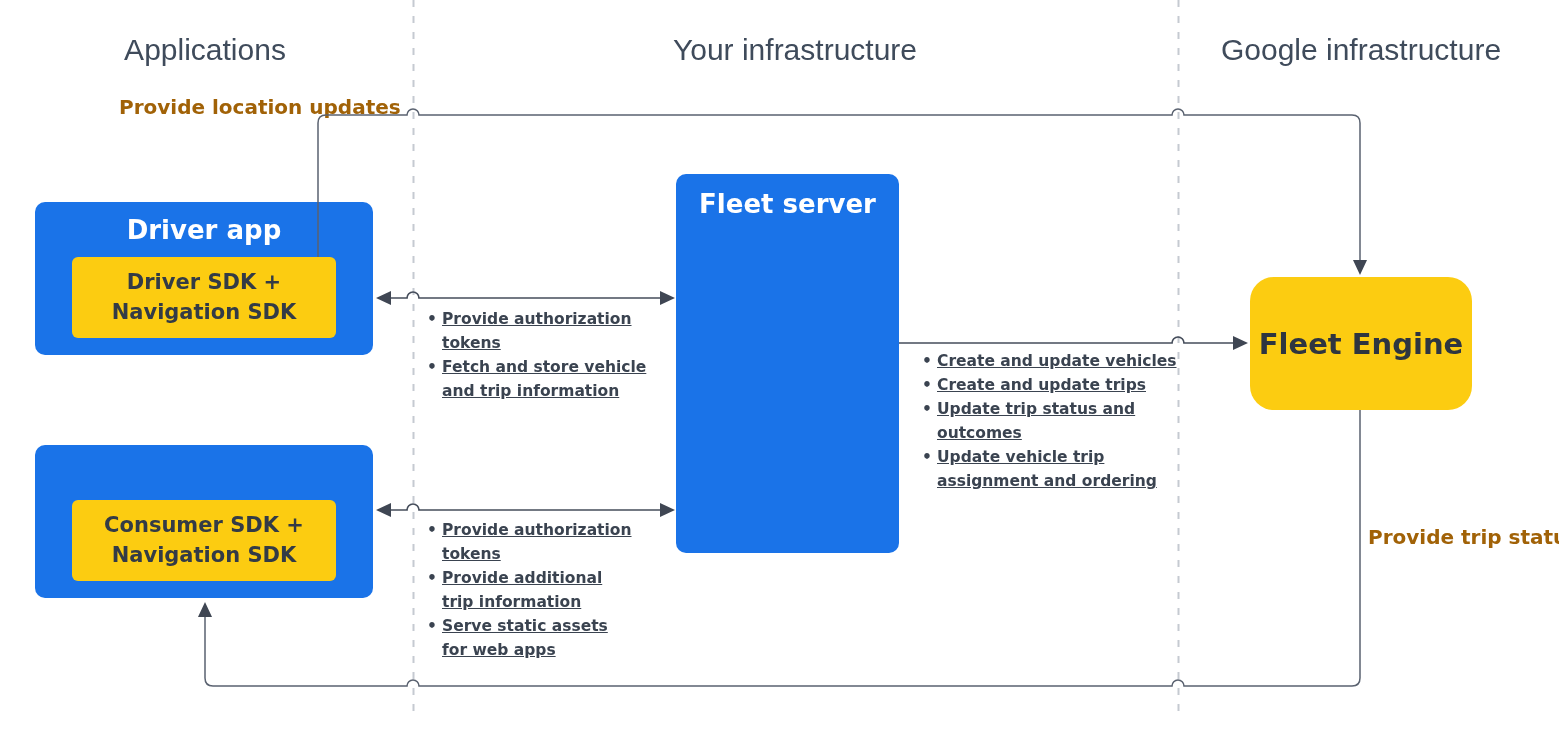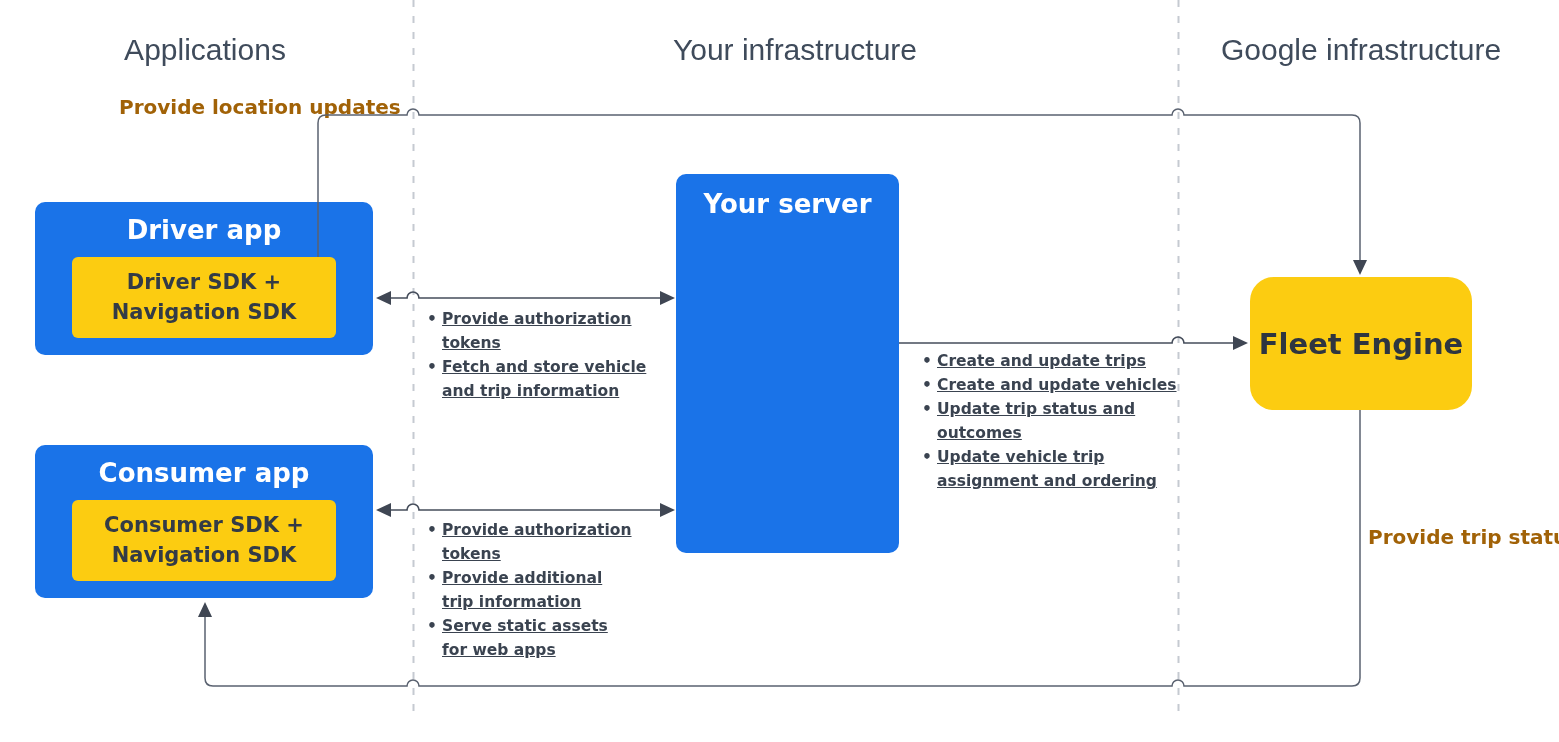--- a/index.html
+++ b/index.html
@@ -64,27 +64,26 @@
   <div class="edge-label" style="left:119px; top:95px;">Provide location updates</div>
   <div class="edge-label" style="left:1368px; top:525px;">Provide trip status</div>
 
   <div class="node-blue" style="left:35px; top:202px; width:338px; height:153px;">
     <div class="node-title">Driver app</div>
     <div class="sdk-box">Driver SDK +
 Navigation SDK</div>
   </div>
 
   <div class="node-blue" style="left:35px; top:445px; width:338px; height:153px;">
-    <div class="node-title">Consumer app</div>
     <div class="sdk-box">Consumer SDK +
 Navigation SDK</div>
   </div>
 
   <div class="node-blue" style="left:676px; top:174px; width:223px; height:379px;">
-    <div class="node-title" style="top:15px;">Your server</div>
+    <div class="node-title" style="top:15px;">Fleet server</div>
   </div>
 
   <div class="node-yellow">
     <span>Fleet Engine</span>
   </div>
 
   <ul class="bullets" style="left:427px; top:307px; width:220px;">
     <li>Provide authorization
 tokens</li>
     <li>Fetch and store vehicle
@@ -94,22 +93,22 @@
   <ul class="bullets" style="left:427px; top:518px; width:220px;">
     <li>Provide authorization
 tokens</li>
     <li>Provide additional
 trip information</li>
     <li>Serve static assets
 for web apps</li>
   </ul>
 
   <ul class="bullets" style="left:922px; top:349px; width:260px;">
+    <li>Create and update vehicles</li>
     <li>Create and update trips</li>
-    <li>Create and update vehicles</li>
     <li>Update trip status and
 outcomes</li>
     <li>Update vehicle trip
 assignment and ordering</li>
   </ul>
 
   <svg class="edges-layer" viewBox="0 0 1559 742" xmlns="http://www.w3.org/2000/svg">
 
     <path class="divider" d="M413.5 0 V716"></path>
     <path class="divider" d="M1178.5 0 V716"></path>

